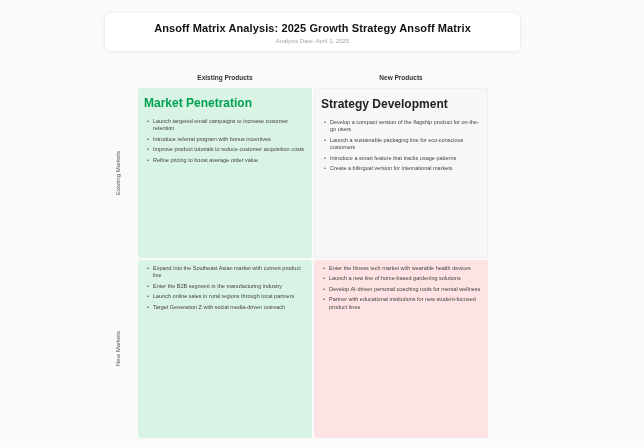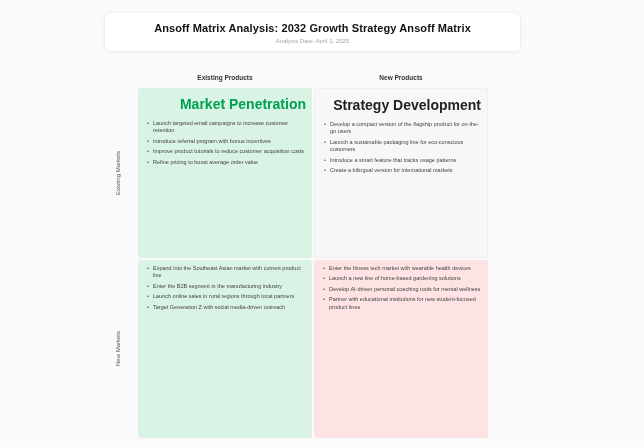--- a/index.html
+++ b/index.html
@@ -71,43 +71,43 @@
     overflow: hidden;
   }
   .q-green { background: #d9f3e4; }
   .q-green h3 { color: #00a152; }
   .q-gray { background: #f7f7f7; border: 1px solid #efefef; }
   .q-gray h3 { color: #222222; }
   .q-red { background: #fde3e3; }
   .q-red h3 { color: #e02b2b; }
   .quadrant h3 {
     margin: 3px 0 8px;
-    text-align: right;
-    font-size: 14px; font-weight: bold;
+    text-align: left;
+    font-size: 12px; font-weight: bold;
   }
   .quadrant ul { list-style: none; margin: 0; padding: 0 0 0 2px; }
   .quadrant li {
     position: relative;
     padding-left: 7px;
     margin-bottom: 3px;
     font-size: 5.5px; line-height: 1.35; color: #444;
   }
   .quadrant li::before {
     content: "\2022";
     position: absolute; left: 1px; top: 0;
     color: #555;
   }
 </style>
 </head>
 <body>
 
 <div class="page">
 
   <div class="header-card">
-    <div class="title">Ansoff Matrix Analysis: 2032 Growth Strategy Ansoff Matrix</div>
+    <div class="title">Ansoff Matrix Analysis: 2025 Growth Strategy Ansoff Matrix</div>
     <div class="subtitle">Analysis Date: April 1, 2025</div>
   </div>
 
   <div class="col-headers">
     <div>Existing Products</div>
     <div>New Products</div>
   </div>
 
   <div class="row-label rl-top">
     <span>Existing Markets</span>

